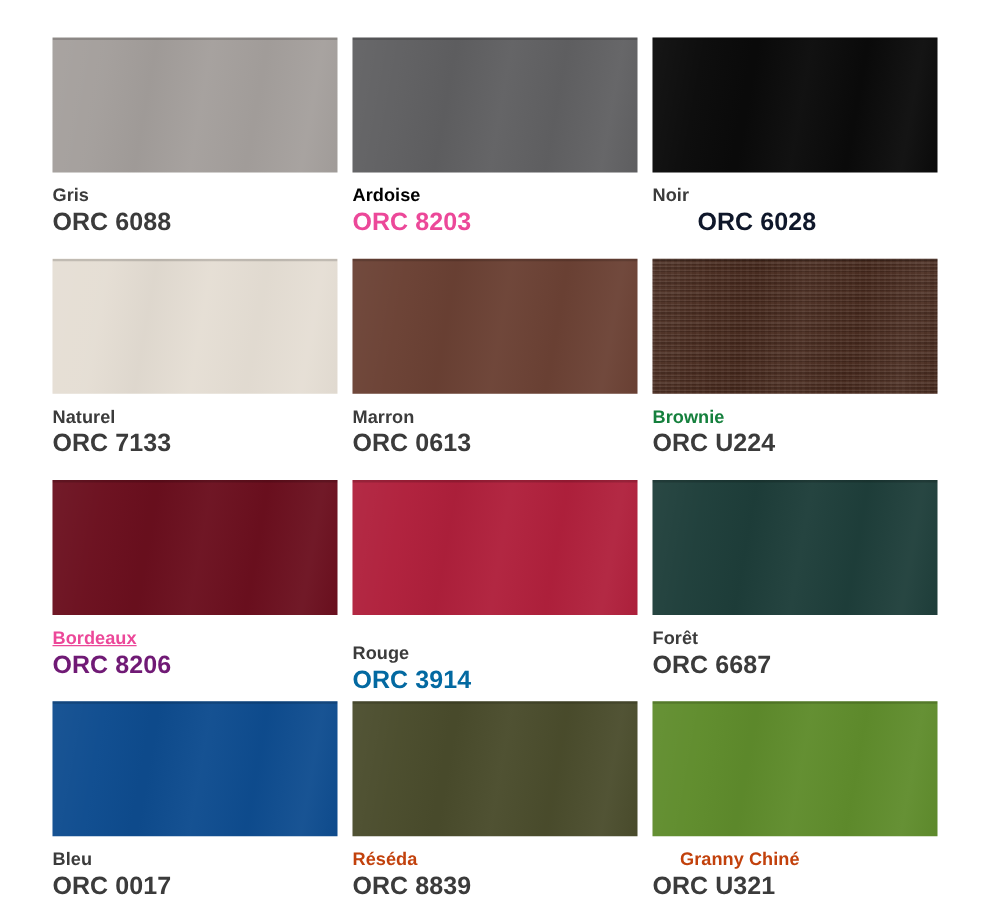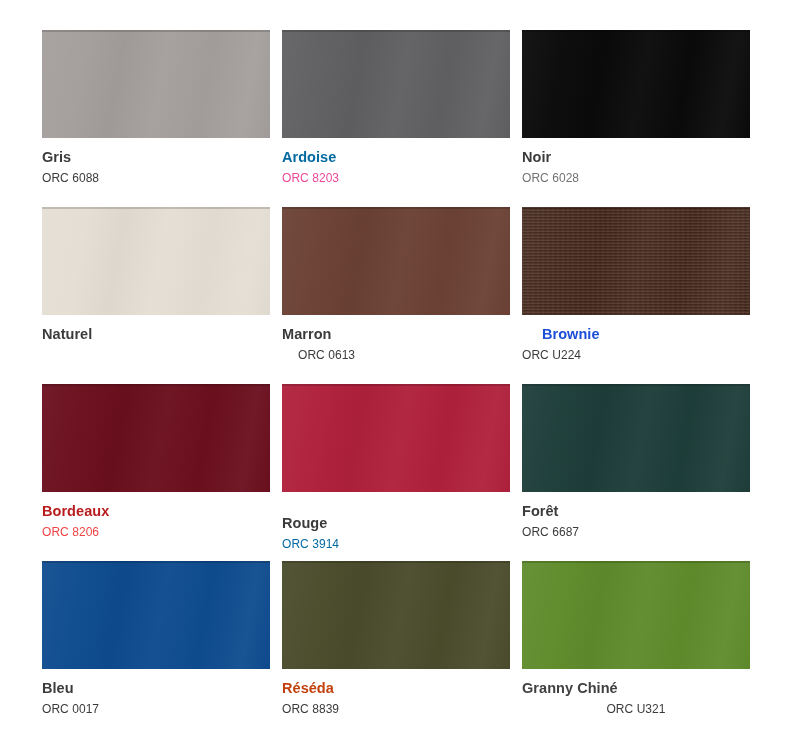--- a/index.html
+++ b/index.html
@@ -87,78 +87,79 @@
   }
   .swatch-name {
     font-size: 14.5px;
     font-weight: bold;
     color: #3b3b3b;
     line-height: 21px;
     letter-spacing: 0.05px;
     white-space: nowrap;
   }
   .swatch-code {
-    font-size: 12px;
-    font-weight: normal;
+    font-size: 20px;
+    font-weight: bold;
     color: #3b3b3b;
     line-height: 21px;
     letter-spacing: 0.05px;
     white-space: nowrap;
   }
 </style>
 </head>
 <body style="background: rgb(255, 255, 255);">
 
 <div id="swatch-grid">
     <div class="swatch-cell">
       <div class="swatch-chip" style="background-color: rgb(164, 159, 156);"></div>
       <div class="swatch-label">
         <div class="swatch-name" style="color: rgb(59, 59, 59);">Gris</div>
         <div class="swatch-code" style="color: rgb(59, 59, 59);">ORC 6088</div>
       </div>
     </div>
     <div class="swatch-cell">
       <div class="swatch-chip" style="background-color: rgb(96, 96, 98);"></div>
       <div class="swatch-label">
-        <div class="swatch-name" style="color: #0369a1;">Ardoise</div>
+        <div class="swatch-name" style="color: #000000;">Ardoise</div>
         <div class="swatch-code" style="color: #ec4899;">ORC 8203</div>
       </div>
     </div>
     <div class="swatch-cell">
       <div class="swatch-chip" style="background-color: rgb(10, 10, 10);"></div>
       <div class="swatch-label">
         <div class="swatch-name" style="color: rgb(59, 59, 59);">Noir</div>
-        <div class="swatch-code" style="color: #737373;">ORC 6028</div>
+        <div class="swatch-code" style="color: #0f172a; margin-left: 36px;">ORC 6028</div>
       </div>
     </div>
     <div class="swatch-cell">
       <div class="swatch-chip" style="background-color: rgb(229, 222, 212);"></div>
       <div class="swatch-label">
         <div class="swatch-name" style="color: rgb(59, 59, 59);">Naturel</div>
+        <div class="swatch-code" style="color: rgb(59, 59, 59);">ORC 7133</div>
       </div>
     </div>
     <div class="swatch-cell">
       <div class="swatch-chip" style="background-color: rgb(107, 65, 52);"></div>
       <div class="swatch-label">
         <div class="swatch-name" style="color: rgb(59, 59, 59);">Marron</div>
-        <div class="swatch-code" style="color: rgb(59, 59, 59); margin-left: 16px;">ORC 0613</div>
+        <div class="swatch-code" style="color: rgb(59, 59, 59);">ORC 0613</div>
       </div>
     </div>
     <div class="swatch-cell">
       <div class="swatch-chip textured" style="background-color: rgb(71, 41, 29);"></div>
       <div class="swatch-label">
-        <div class="swatch-name" style="color: #1d4ed8; margin-left: 20px;">Brownie</div>
+        <div class="swatch-name" style="color: #15803d;">Brownie</div>
         <div class="swatch-code" style="color: rgb(59, 59, 59);">ORC U224</div>
       </div>
     </div>
     <div class="swatch-cell">
       <div class="swatch-chip" style="background-color: rgb(107, 15, 30);"></div>
       <div class="swatch-label">
-        <div class="swatch-name" style="color: #b91c1c;">Bordeaux</div>
-        <div class="swatch-code" style="color: #ef4444;">ORC 8206</div>
+        <div class="swatch-name" style="color: #ec4899; text-decoration: underline;">Bordeaux</div>
+        <div class="swatch-code" style="color: #701a75;">ORC 8206</div>
       </div>
     </div>
     <div class="swatch-cell">
       <div class="swatch-chip" style="background-color: rgb(176, 32, 60);"></div>
       <div class="swatch-label">
         <div class="swatch-name" style="color: rgb(59, 59, 59); margin-top: 12px;">Rouge</div>
         <div class="swatch-code" style="color: #0369a1;">ORC 3914</div>
       </div>
     </div>
     <div class="swatch-cell">
@@ -178,17 +179,17 @@
     <div class="swatch-cell">
       <div class="swatch-chip" style="background-color: rgb(74, 76, 44);"></div>
       <div class="swatch-label">
         <div class="swatch-name" style="color: #c2410c;">Réséda</div>
         <div class="swatch-code" style="color: rgb(59, 59, 59);">ORC 8839</div>
       </div>
     </div>
     <div class="swatch-cell">
       <div class="swatch-chip" style="background-color: rgb(95, 140, 44);"></div>
       <div class="swatch-label">
-        <div class="swatch-name" style="color: #404040;">Granny Chiné</div>
-        <div class="swatch-code" style="color: rgb(59, 59, 59); text-align: center;">ORC U321</div>
+        <div class="swatch-name" style="color: #c2410c; margin-left: 22px;">Granny Chiné</div>
+        <div class="swatch-code" style="color: rgb(59, 59, 59);">ORC U321</div>
       </div>
     </div>
   </div>
 
 </body></html>

